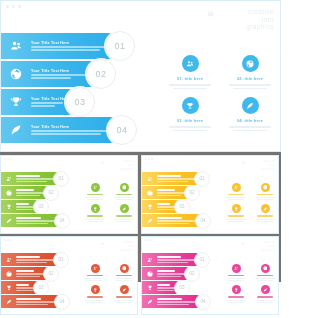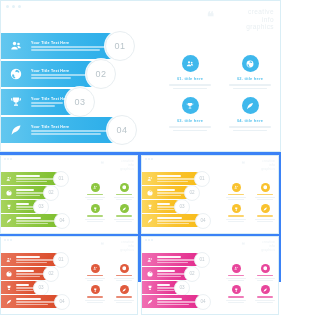--- a/index.html
+++ b/index.html
@@ -2,21 +2,21 @@
 <html><head>
 <meta charset="utf-8">
 <style>
   html,body{margin:0;padding:0;}
   body{
     width:281px;height:318px;overflow:hidden;
     background:#ffffff;
     font-family:"Liberation Sans",sans-serif;
     -webkit-font-smoothing:antialiased;
   }
-  .page{position:relative;width:281px;height:282px;background:#3b82f6;}
+  .page{position:relative;width:281px;height:282px;background:#737373;}
 
   
   .slide-main{
     position:absolute;left:0;top:0;width:281px;height:152px;
     background:#ffffff;border:1px solid #d9eef6;box-sizing:border-box;
     overflow:hidden;
   }
   .dots{position:absolute;left:5px;top:4px;display:flex;gap:3px;}
   .dots i{width:3px;height:3px;border-radius:50%;background:#e4f2f8;display:block;}
 

